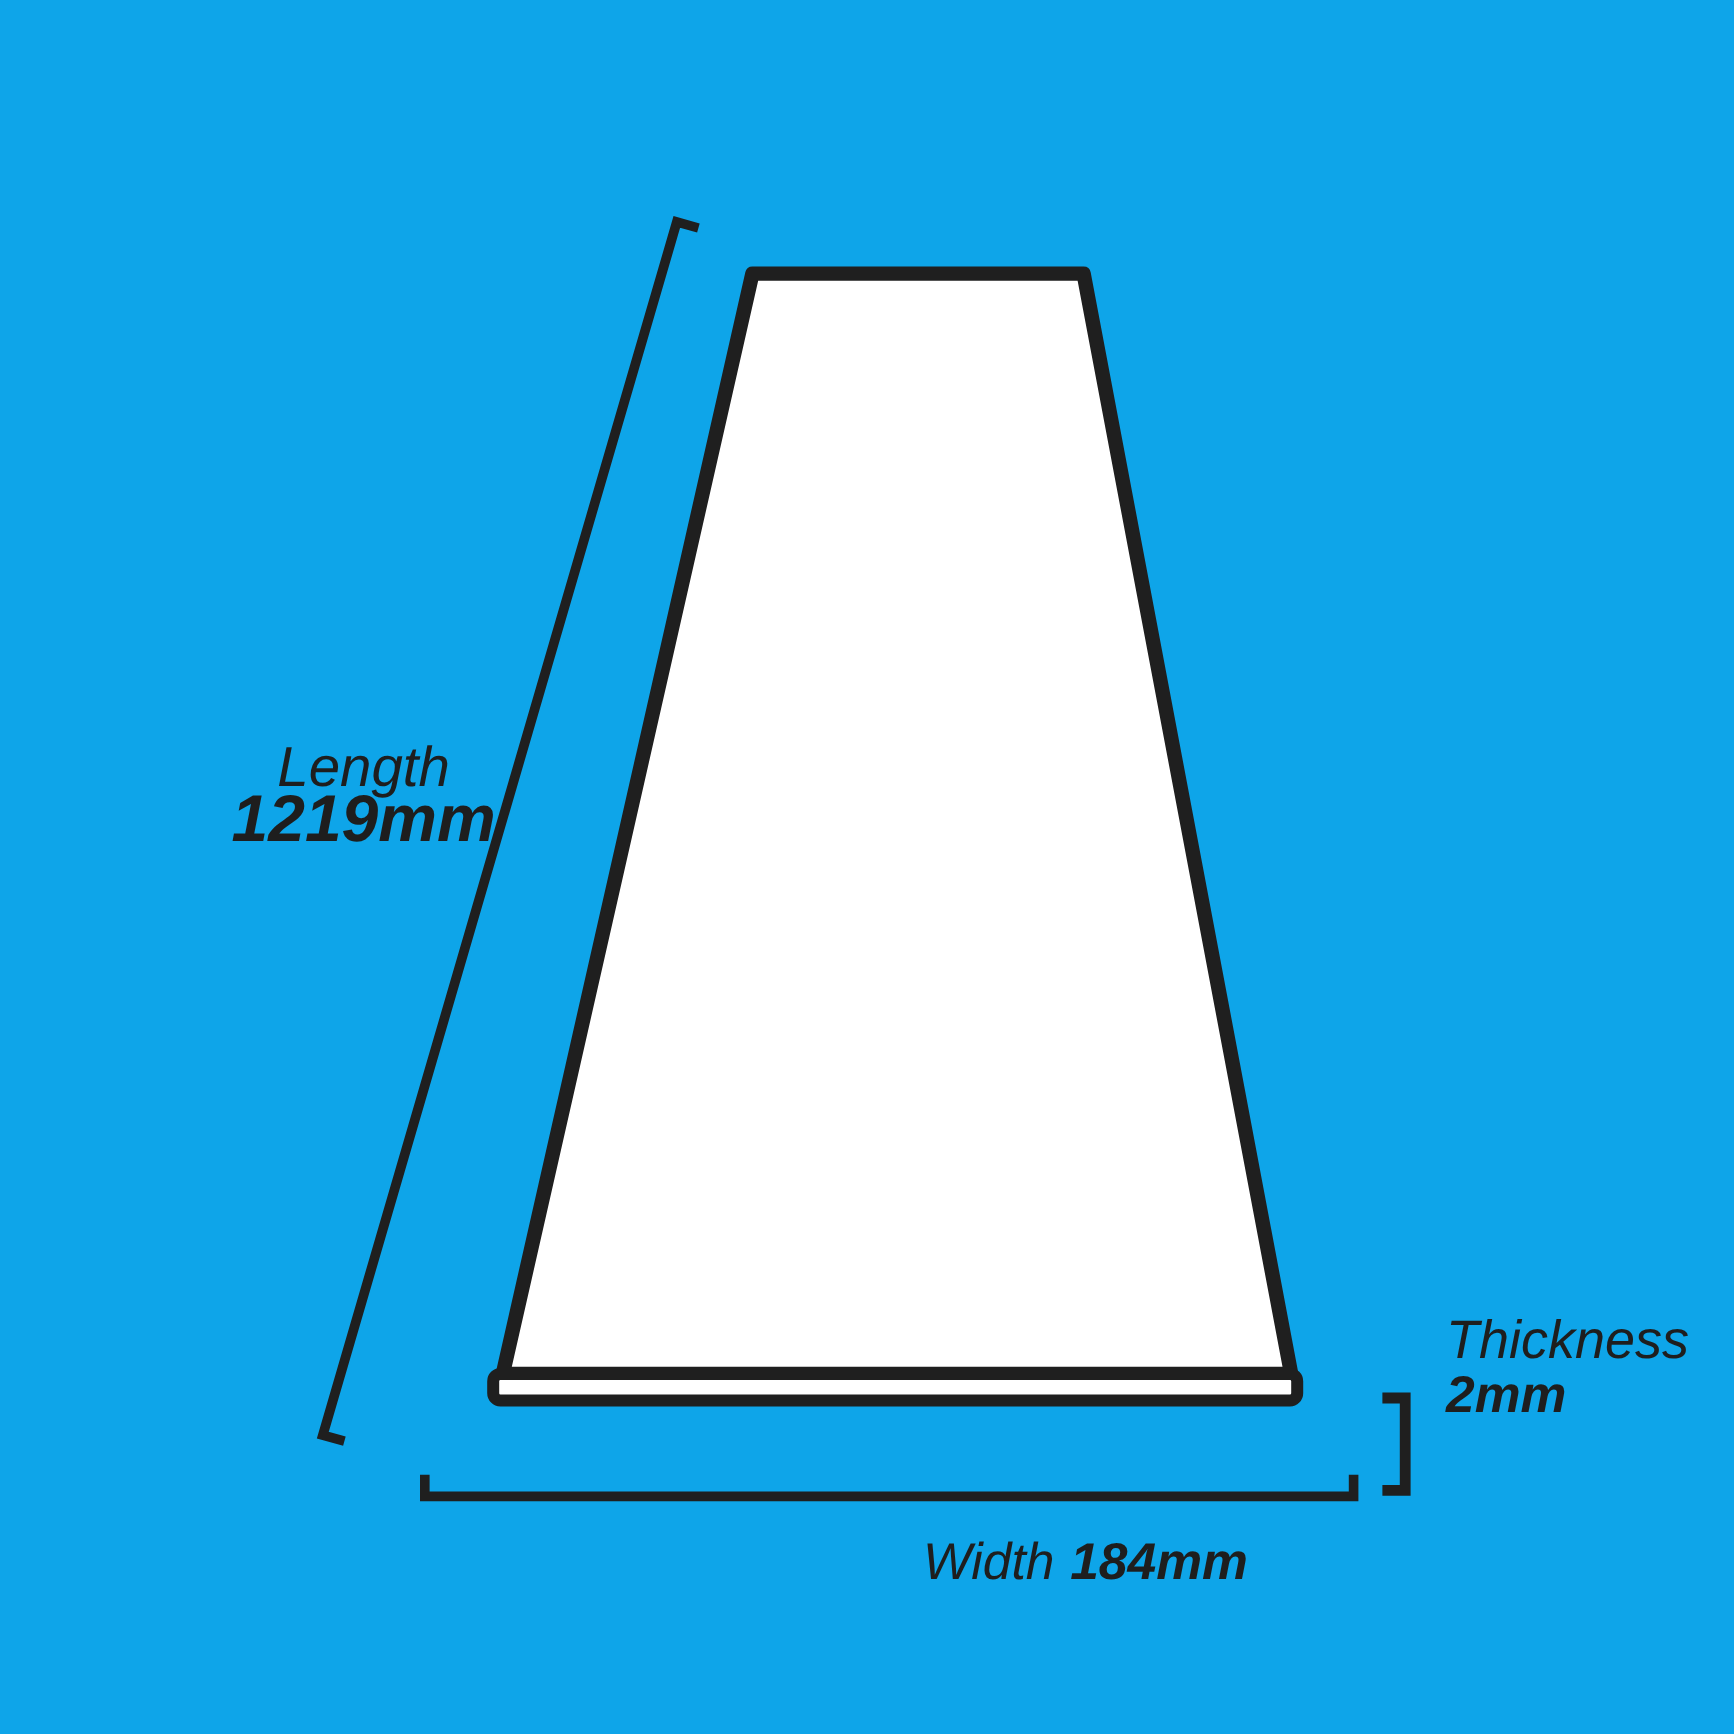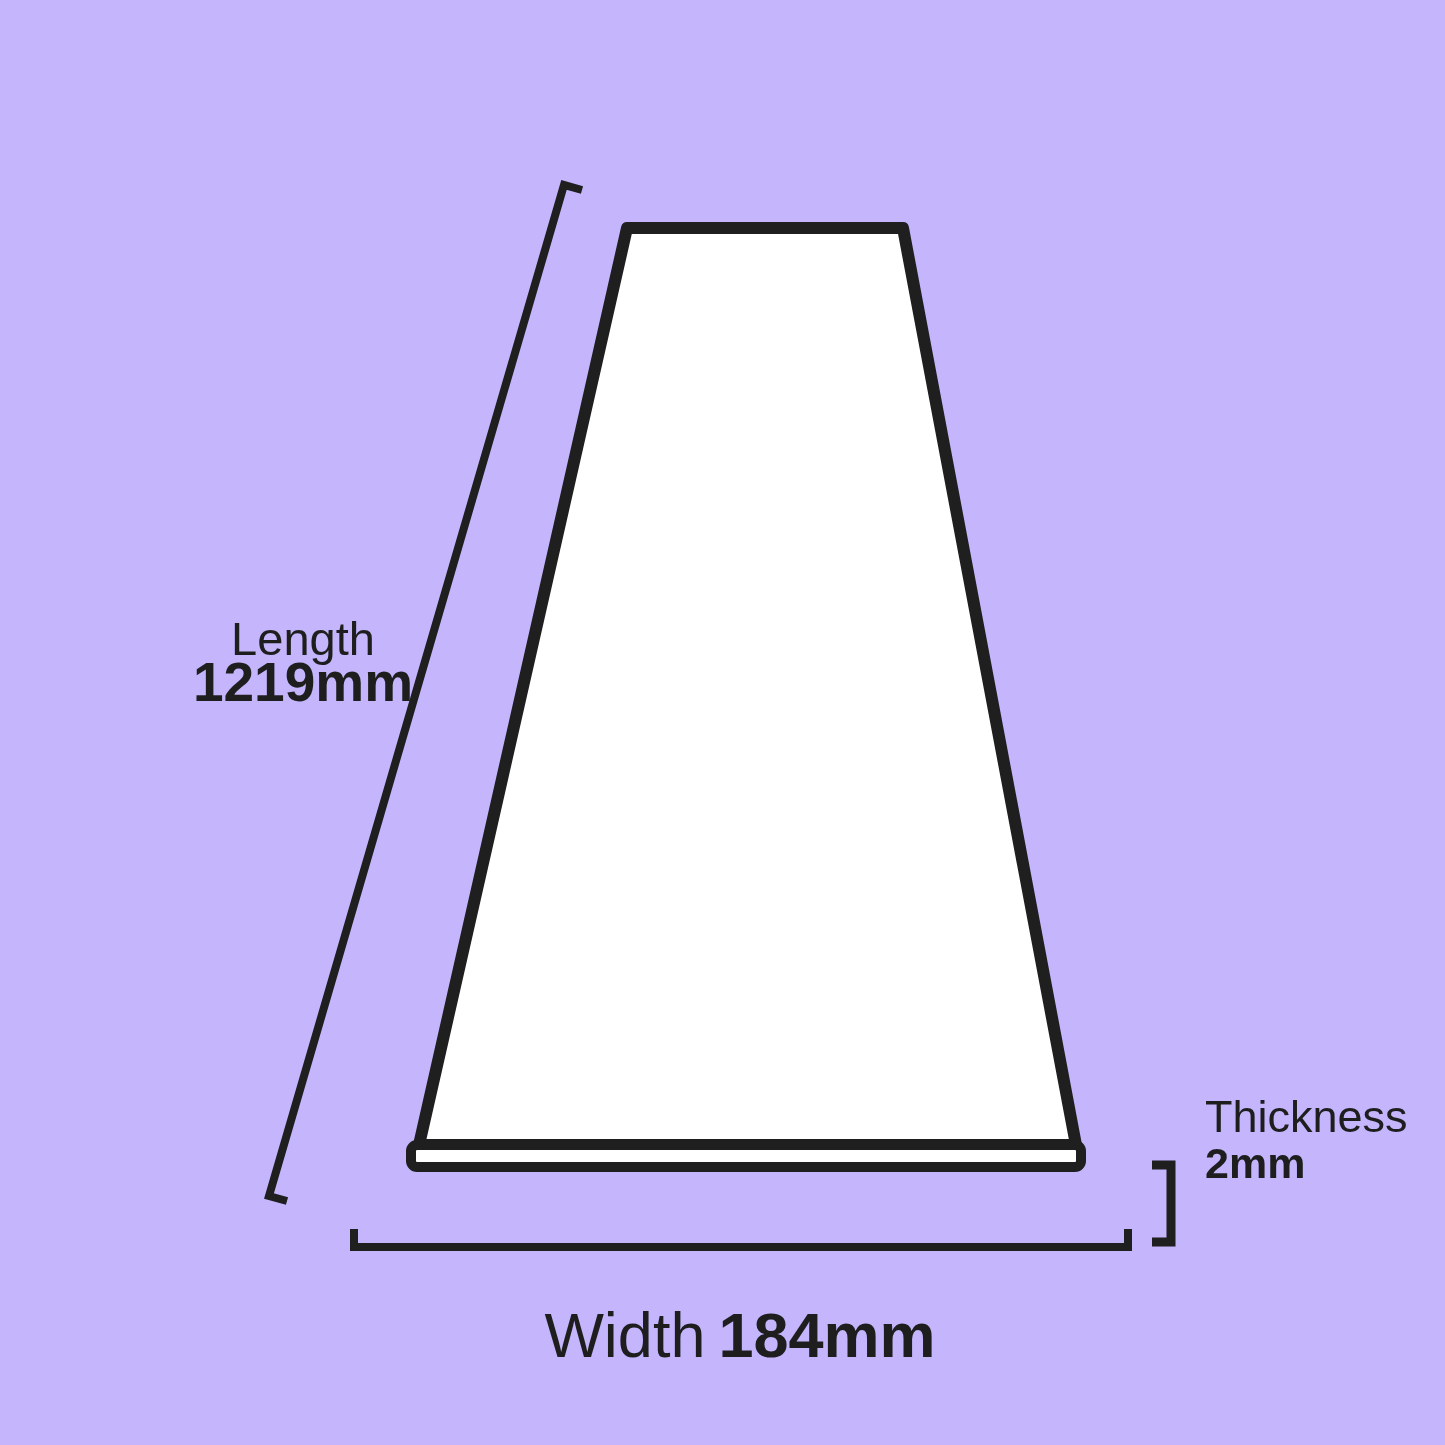--- a/index.html
+++ b/index.html
@@ -45,24 +45,23 @@
   }
   .length-block .val {
     font-size: 55px;
     line-height: 38px;
   }
   
   .width-block {
     left: 440px;
     top: 1276px;
     width: 600px;
-    text-align: center;
-    font-size: 63px;
+    text-align: right;
+    font-size: 43px;
     line-height: 52px;
-    margin-top: 33px;
   }
   .width-block .val {
     margin-left: 13px;
   }
   
   .thickness-block {
     left: 1205px;
     top: 1093px;
     text-align: left;
   }
@@ -71,21 +70,21 @@
     line-height: 48px;
   }
   .thickness-block .val {
     font-size: 43px;
     line-height: 44px;
   }
 </style>
 </head>
 <body>
 
-<div class="stage" style="background: #c4b5fd; color: rgb(30, 30, 30);">
+<div class="stage" style="background: #0ea5e9; color: rgb(30, 30, 30); font-style: italic;">
 
   <svg viewBox="0 0 1445 1445" aria-hidden="true">
 
     <path d="M627 228 L903 228 L1076 1145 L419 1145 Z" stroke-width="12" stroke-linejoin="round" fill="#ffffff" stroke="#1f1f1f"></path>
 
     <rect x="411" y="1145" width="670" height="22" rx="6" stroke-width="10" stroke-linejoin="round" fill="#ffffff" stroke="#1f1f1f"></rect>
 
     <polyline points="582,190 564,185 269,1196 287,1201" fill="none" stroke-width="8" stroke="#1f1f1f"></polyline>
 
     <polyline points="354,1229 354,1247 1128,1247 1128,1229" fill="none" stroke-width="8" stroke="#1f1f1f"></polyline>

